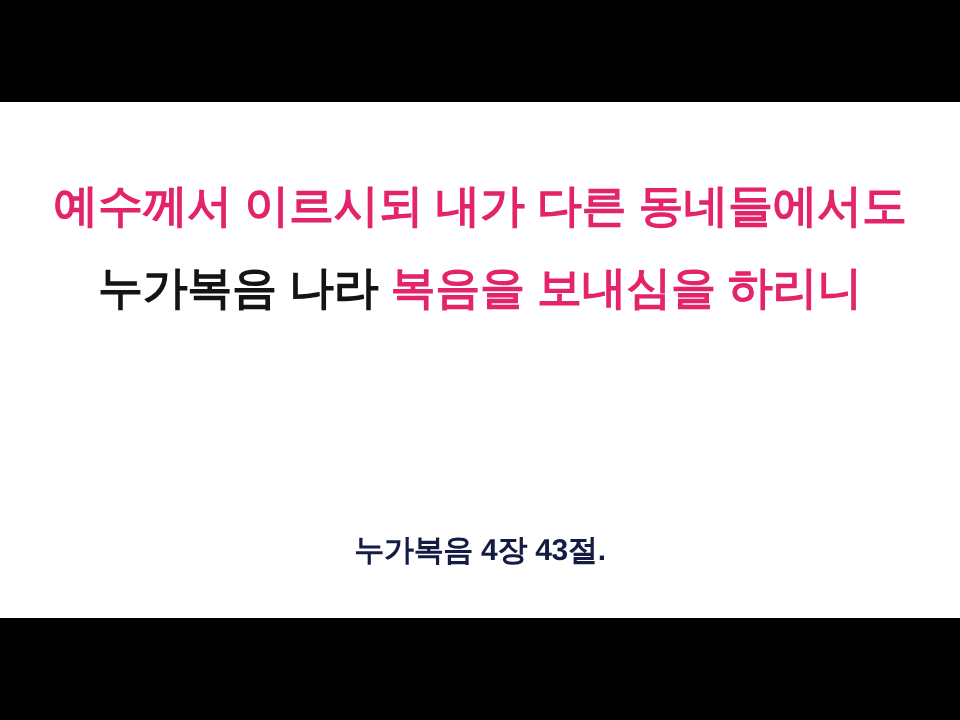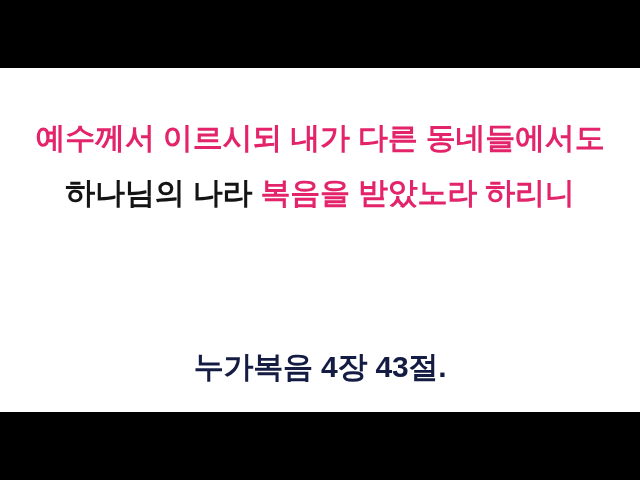--- a/index.html
+++ b/index.html
@@ -66,21 +66,21 @@
   .seg-pink  { color: #e3246b; }
   .seg-black { color: #141414; }
 
   
   #reference-line {
     position: absolute;
     left: 0;
     top: 282px;
     width: 640px;
     text-align: center;
-    font-size: 30px;
+    font-size: 20px;
     font-weight: bold;
     letter-spacing: -0.2px;
     line-height: 34px;
     color: #151c44;
     white-space: nowrap;
   }
 </style>
 </head>
 <body>
 
@@ -90,21 +90,21 @@
 
   <div id="panel">
 
     <div id="verse-block">
 
       <div class="verse-line">
         <span class="seg-pink">예수께서 이르시되 내가 다른 동네들에서도</span>
       </div>
 
       <div class="verse-line">
-        <span class="seg-black">하나님의 나라 </span><span class="seg-pink">복음을 받았노라 하리니</span>
+        <span class="seg-black">누가복음 나라 </span><span class="seg-pink">복음을 보내심을 하리니</span>
       </div>
 
 
     </div>
 
     <div id="reference-line">누가복음 4장 43절.</div>
 
   </div>
 
   <div class="letterbox bottom"></div>

